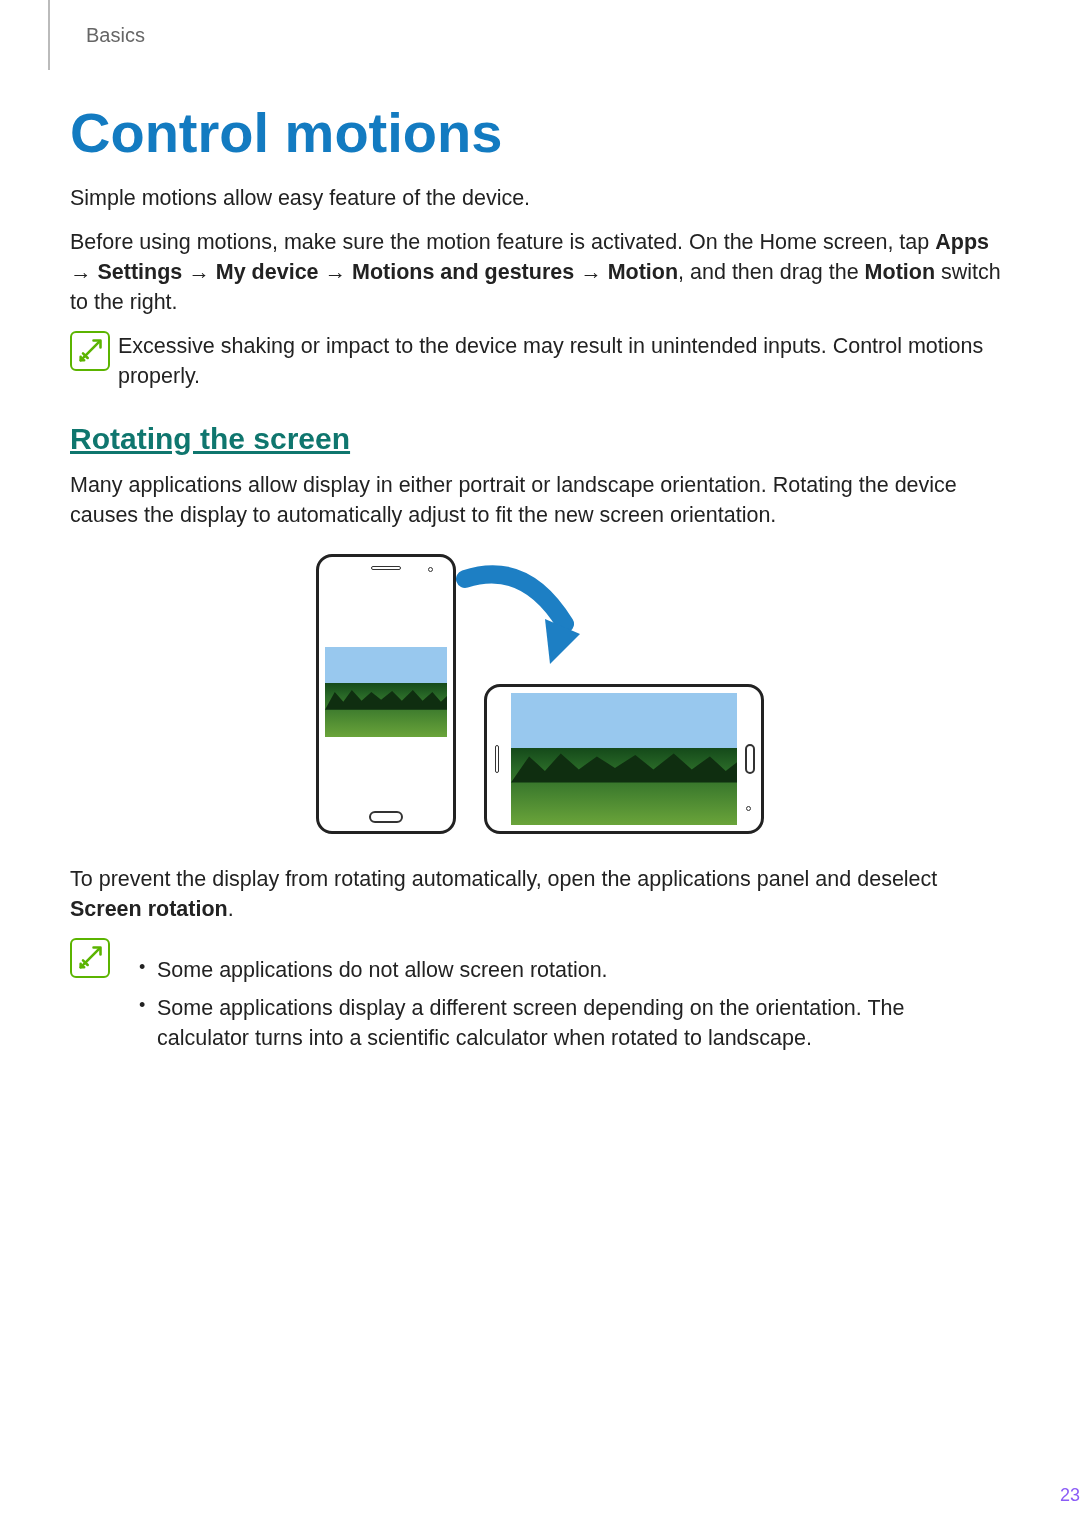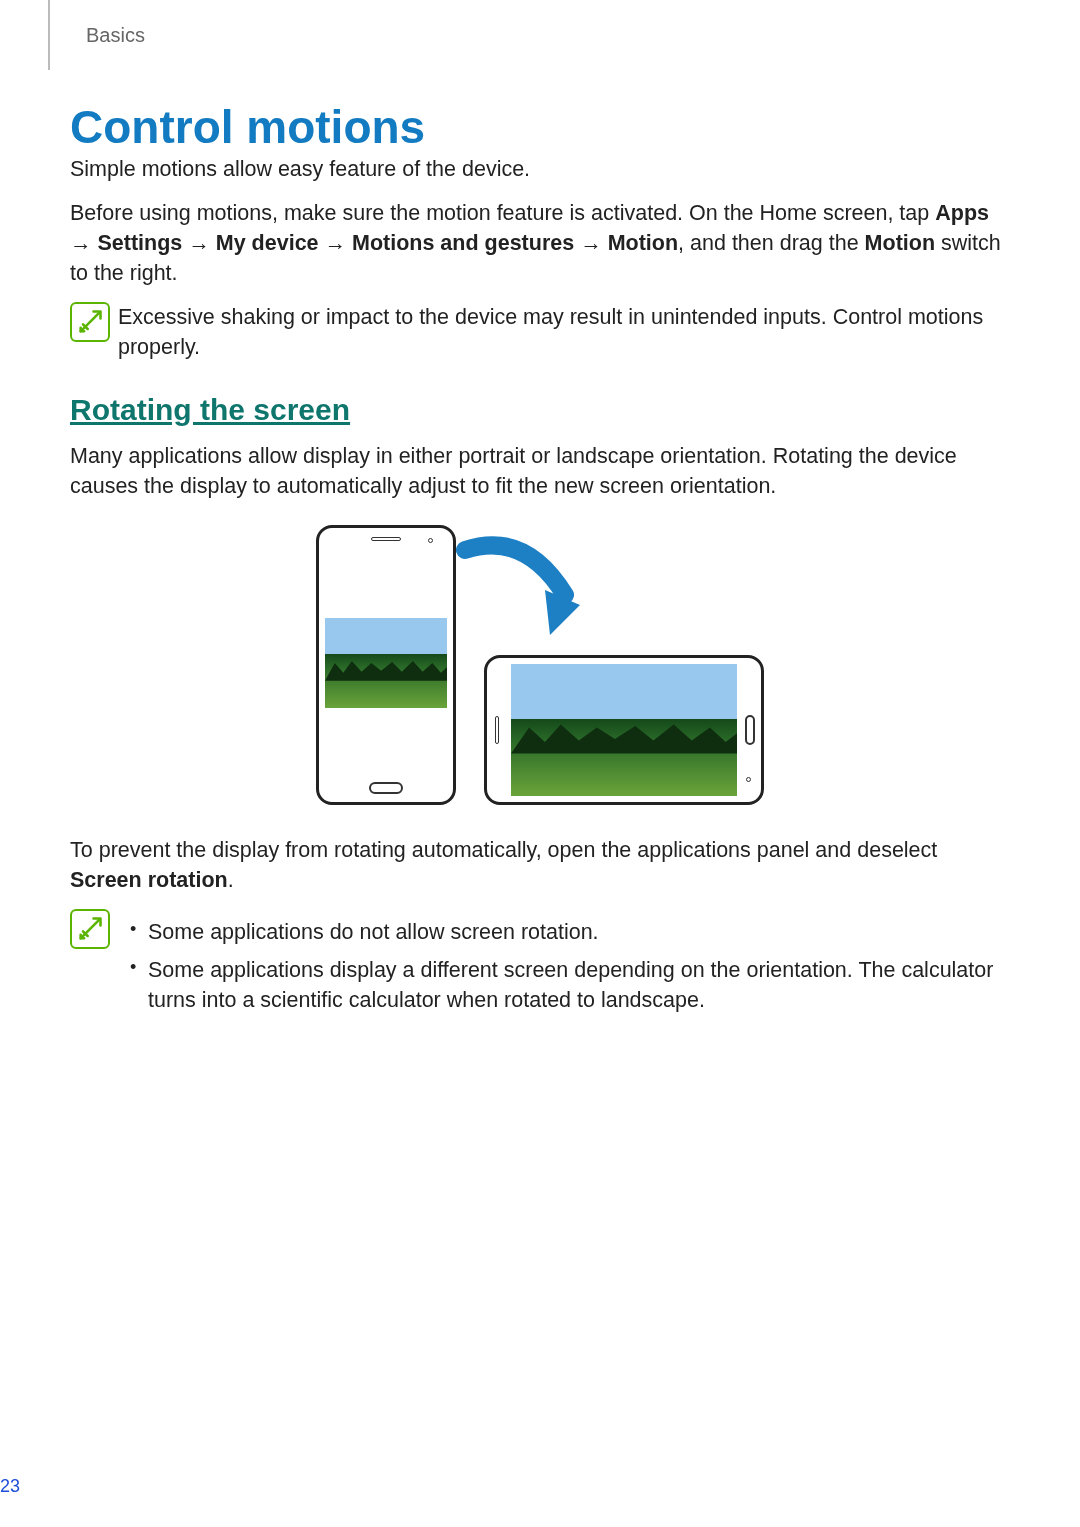--- a/index.html
+++ b/index.html
@@ -1,21 +1,21 @@
 <!DOCTYPE html>
 <html><head>
 <meta charset="utf-8">
 <style>
   * { box-sizing: border-box; margin: 0; padding: 0; }
   html, body { width: 1080px; background: #fff; font-family: "Segoe UI", "Helvetica Neue", Arial, sans-serif; color: #222; }
   .page { width: 1080px; min-height: 1527px; position: relative; padding: 0 70px; }
   .header-bar { position: absolute; top: 0; left: 48px; height: 70px; display: flex; align-items: center; border-left: 2px solid #bbb; padding-left: 36px; }
   .header-bar span { font-size: 20px; color: #666; }
   .content { padding-top: 100px; }
-  h1 { color: #137bc1; font-weight: 700; font-size: 46px; }
+  h1 { color: #137bc1; font-weight: 700; font-size: 56px; margin-bottom: 18px; }
   p.body { font-size: 21.5px; line-height: 1.4; color: #222; margin-bottom: 14px; }
   .bold { font-weight: 700; }
   .note-row { display: flex; align-items: flex-start; gap: 8px; margin-top: 8px; margin-bottom: 30px; }
   .note-icon { flex: 0 0 40px; width: 40px; height: 40px; border: 2.5px solid #5bb400; border-radius: 6px; display: flex; align-items: center; justify-content: center; }
   .note-icon svg { width: 28px; height: 28px; }
   .note-text { font-size: 21.5px; line-height: 1.4; color: #222; flex: 1; }
   h2 { color: #0f766e; font-weight: 700; font-size: 30px; margin-top: 30px; margin-bottom: 14px; text-decoration: underline; }
   .figure { display: flex; justify-content: center; align-items: flex-end; gap: 28px; margin: 24px 0 30px 0; position: relative; }
   .phone-portrait { width: 140px; height: 280px; border: 3px solid #222; border-radius: 16px; position: relative; background: #fff; }
   .phone-portrait .speaker { position: absolute; top: 9px; left: 50%; transform: translateX(-50%); width: 30px; height: 4px; border: 1.5px solid #333; border-radius: 3px; }
@@ -25,24 +25,24 @@
   .phone-portrait .photo::after { content:""; position:absolute; bottom:30%; left:0; right:0; height:22%; background:#0f2e10; clip-path: polygon(0 100%, 8% 10%, 15% 60%, 22% 0, 30% 55%, 38% 10%, 46% 50%, 55% 5%, 63% 55%, 72% 0, 80% 55%, 88% 10%, 95% 60%, 100% 30%, 100% 100%); }
   .phone-portrait .homebtn { position: absolute; bottom: 8px; left: 50%; transform: translateX(-50%); width: 34px; height: 12px; border: 2px solid #333; border-radius: 6px; }
   .phone-landscape { width: 280px; height: 150px; border: 3px solid #222; border-radius: 16px; position: relative; background: #fff; }
   .phone-landscape .speaker { position: absolute; left: 8px; top: 50%; transform: translateY(-50%); height: 28px; width: 4px; border: 1.5px solid #333; border-radius: 3px; }
   .phone-landscape .cam { position: absolute; right: 10px; bottom: 20px; width: 5px; height: 5px; border: 1.5px solid #333; border-radius: 50%; }
   .phone-landscape .screen { position: absolute; left: 24px; right: 24px; top: 6px; bottom: 6px; background: #fff; }
   .phone-landscape .photo { width: 100%; height: 100%; background: linear-gradient(to bottom, #98c8ee 0%, #98c8ee 42%, #154a1a 42%, #2a6a28 58%, #6aa43a 100%); position: relative; }
   .phone-landscape .photo::after { content:""; position:absolute; bottom:32%; left:0; right:0; height:22%; background:#0f2e10; clip-path: polygon(0 100%, 8% 10%, 15% 60%, 22% 0, 30% 55%, 38% 10%, 46% 50%, 55% 5%, 63% 55%, 72% 0, 80% 55%, 88% 10%, 95% 60%, 100% 30%, 100% 100%); }
   .phone-landscape .homebtn { position: absolute; right: 6px; top: 50%; transform: translateY(-50%); height: 30px; width: 10px; border: 2px solid #333; border-radius: 5px; }
   .arrow { position: absolute; top: 10px; left: 380px; }
-  ul.note-list { list-style: none; padding: 0; margin: 8px; }
+  ul.note-list { list-style: none; padding: 0; margin: 17px; }
   ul.note-list li { position: relative; padding-left: 22px; font-size: 21.5px; line-height: 1.4; margin-bottom: 8px; }
   ul.note-list li::before { content: "•"; position: absolute; left: 4px; top: 0; font-size: 18px; color: #222; }
-  .page-number { position: absolute; bottom: 30px; left: 0; right: 0; text-align: left; font-size: 18px; color: #1d4ed8; }
+  .page-number { position: absolute; bottom: 21px; left: 0; right: 0; text-align: right; font-size: 18px; color: #8b5cf6; }
 </style>
 </head>
 <body>
 
 <div class="page">
 
   <div class="header-bar">
     <span>Basics</span>
   </div>
 

